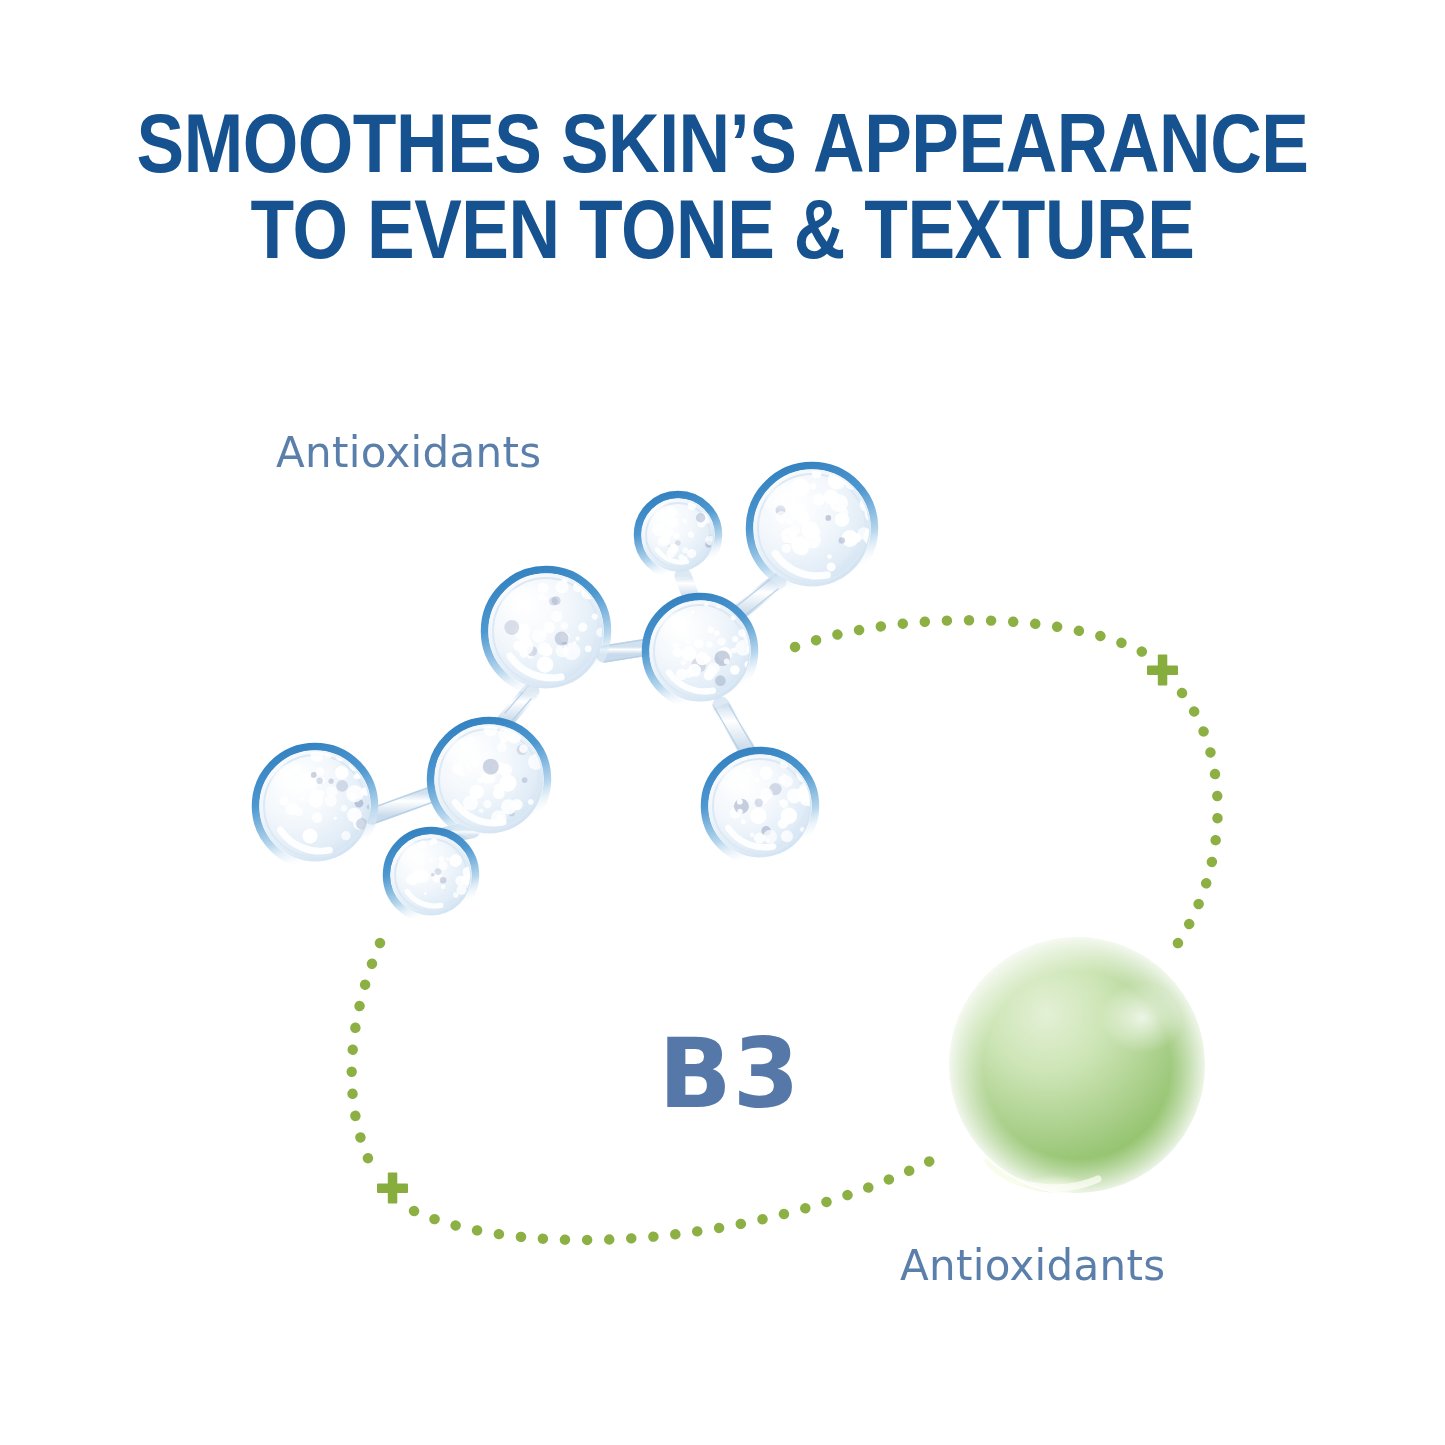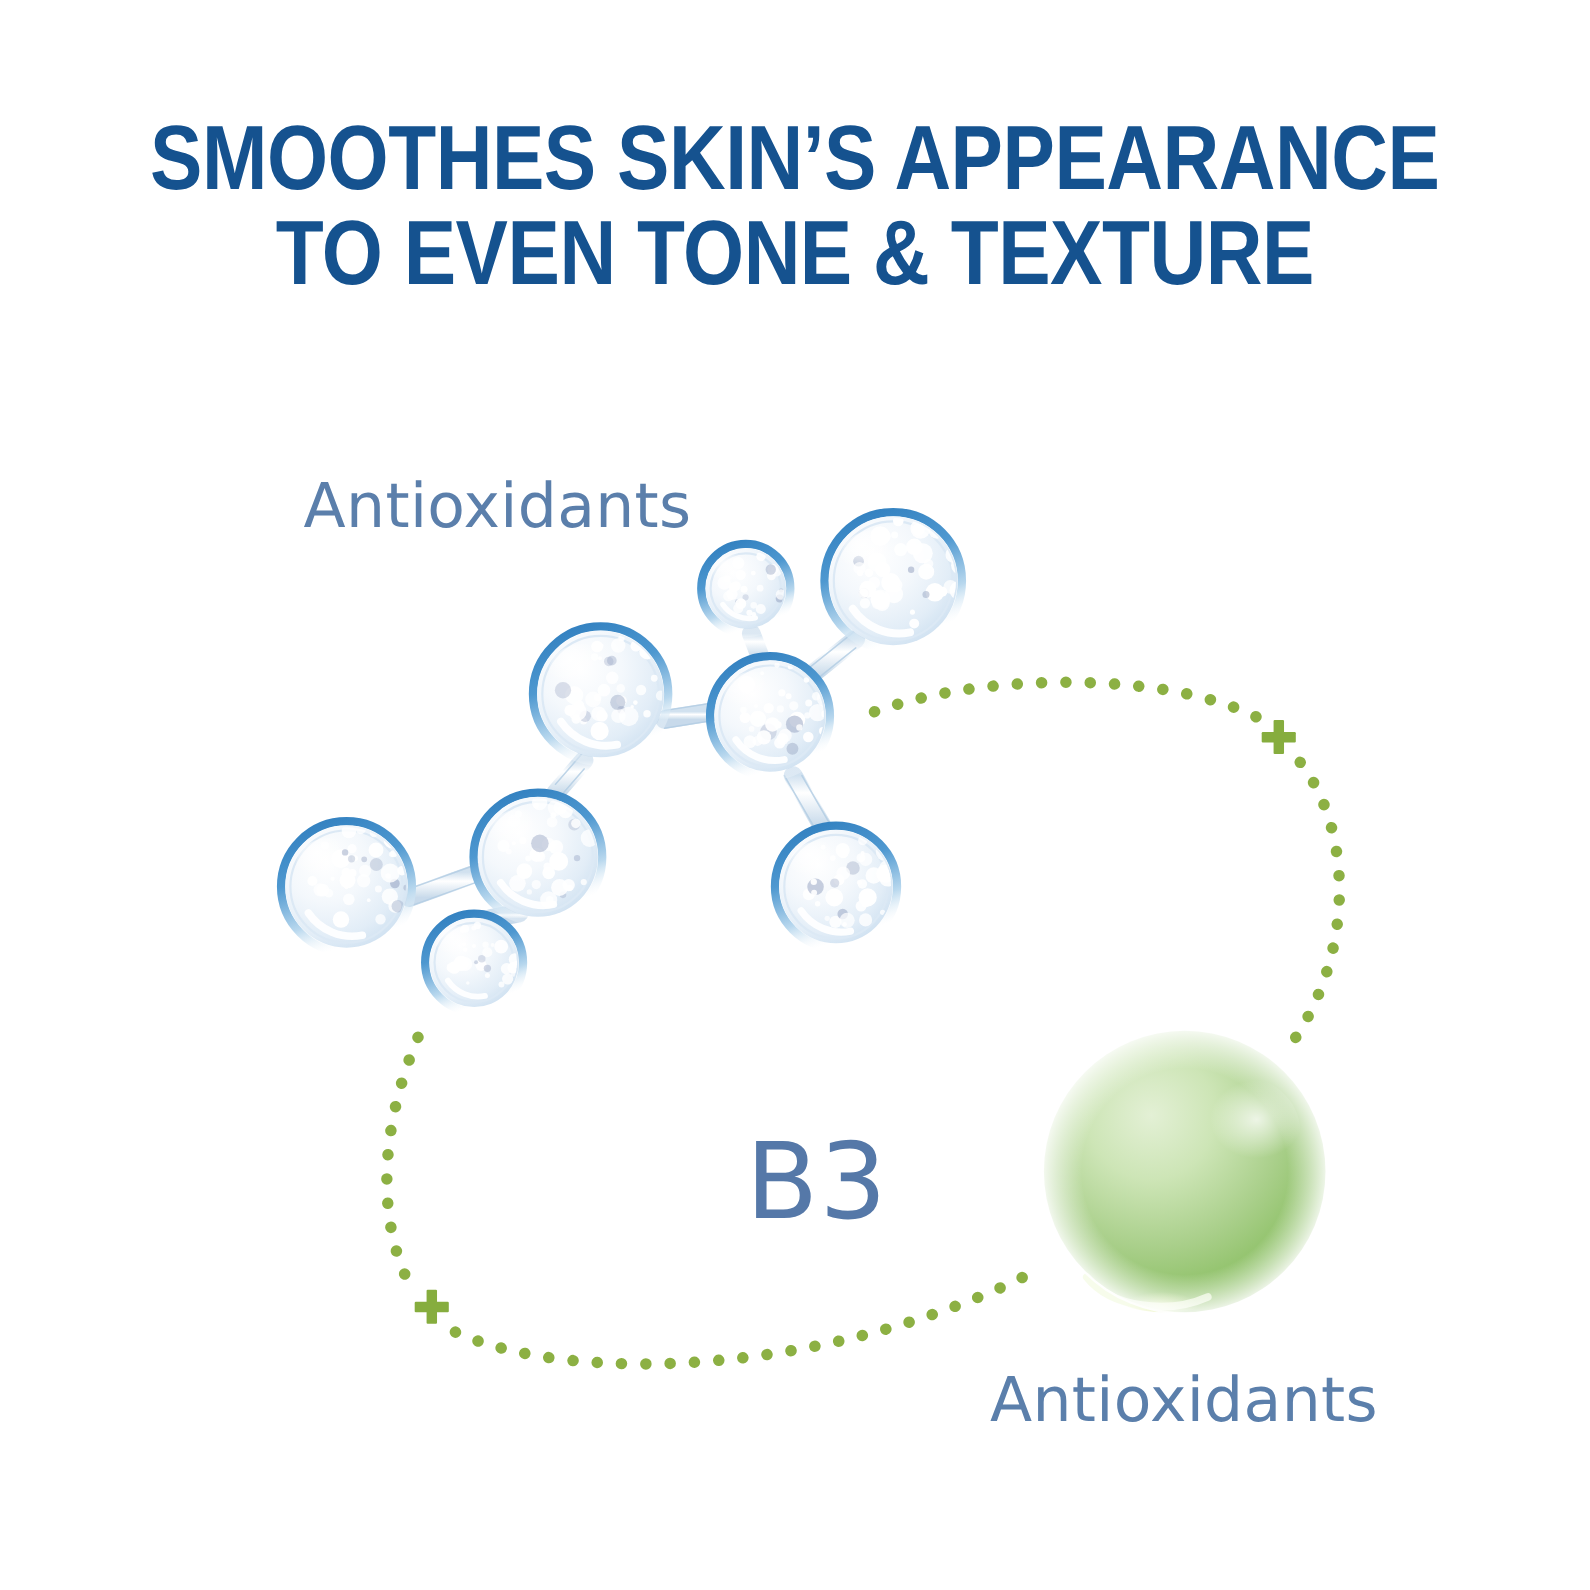--- a/index.html
+++ b/index.html
@@ -37,21 +37,21 @@
     white-space: nowrap;
   }
   .headline .hl-line { display: block; }
 
   
   .ing-label {
     position: absolute;
     color: #5b7fab;
     font-family: "DejaVu Sans", sans-serif;
     font-weight: 400;
-    font-size: 56px;
+    font-size: 42px;
     letter-spacing: 0.3px;
     white-space: nowrap;
   }
   #label-antioxidants { left: 276px; top: 385px; }
   #label-niacinamide  { left: 900px; top: 1198px; }
 
   
   #artwork {
     position: absolute;
     left: 0;
@@ -65,24 +65,24 @@
     position: absolute;
     left: 0;
     top: 975px;
     width: 1445px;
     text-align: center;
     pointer-events: none;
   }
   #b3-text span {
     display: inline-block;
     position: relative;
-    left: 20px;
+    left: 7px;
     color: #5578a8;
     font-family: "DejaVu Sans", sans-serif;
-    font-weight: 400;
+    font-weight: 700;
     font-size: 96px;
     letter-spacing: 1px;
     text-align: center;
   }
 </style>
 </head>
 <body>
 
 <div id="stage">
 

